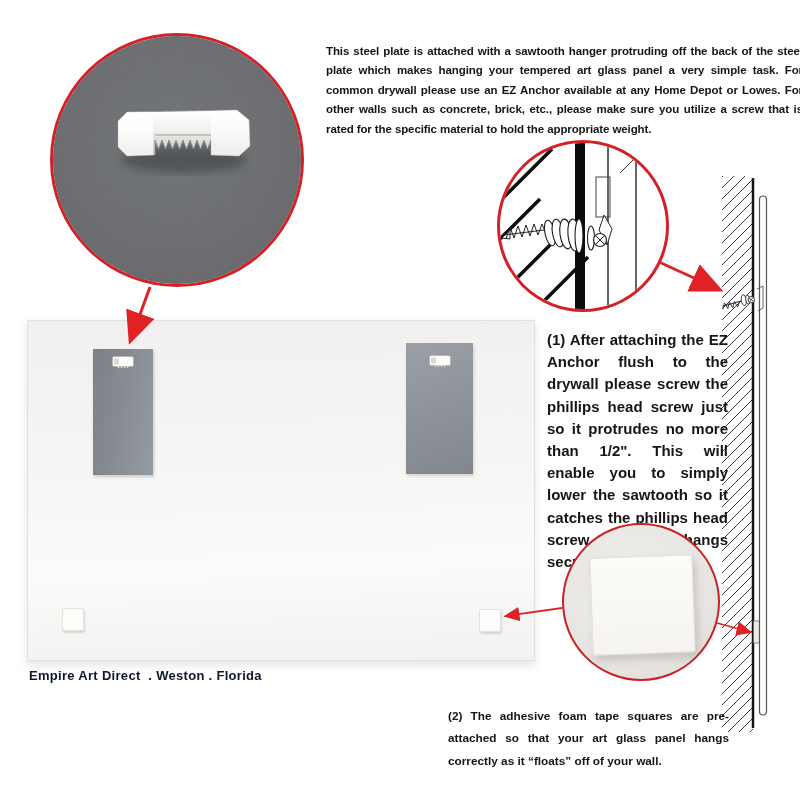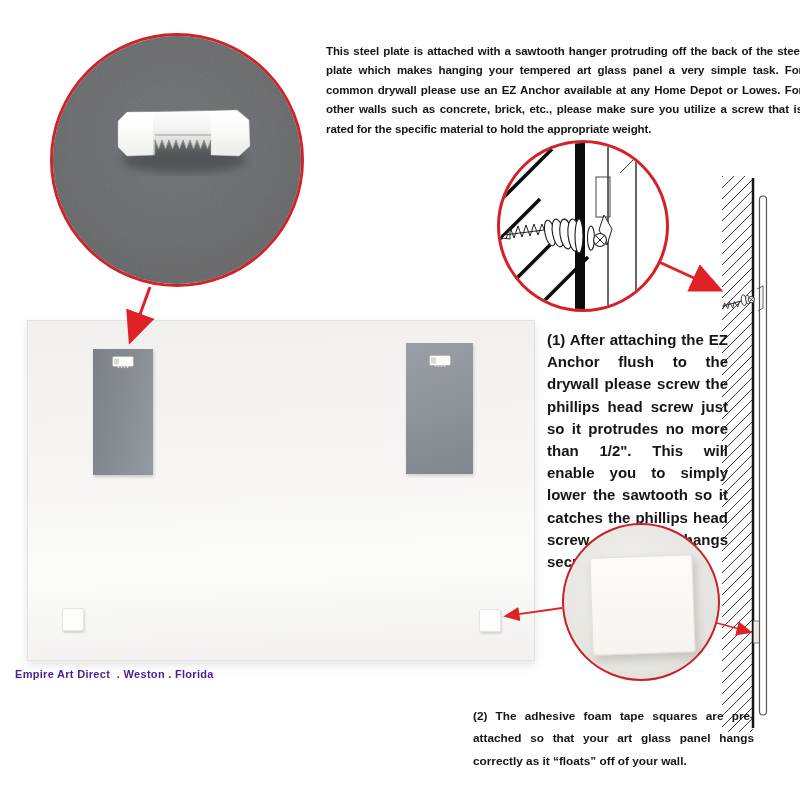--- a/index.html
+++ b/index.html
@@ -5,23 +5,23 @@
   html,body{margin:0;padding:0;background:#ffffff;}
   .page{position:relative;width:800px;height:800px;background:#ffffff;overflow:hidden;
         font-family:"Liberation Sans", sans-serif;}
 
   
   .intro{position:absolute;left:318px;top:34px;width:477px;margin:8px;
          font-size:11.5px;line-height:19.4px;font-weight:bold;color:#151515;
          text-align:justify;letter-spacing:-0.1px;}
   .step{position:absolute;margin:0;font-weight:bold;color:#151515;text-align:justify;}
   .step1{left:547px;top:329px;width:181px;font-size:15px;line-height:22.2px;}
-  .step2{left:473px;top:705px;width:281px;font-size:11.8px;line-height:22.4px;}
-  .brand{position:absolute;left:15px;top:668px;font-size:11px;font-weight:bold;
-         color:#4c1d95;letter-spacing:0.3px;white-space:pre-wrap;}
+  .step2{left:448px;top:705px;width:281px;font-size:11.8px;line-height:22.4px;}
+  .brand{position:absolute;left:29px;top:668px;font-size:13px;font-weight:bold;
+         color:#0f172a;letter-spacing:0.3px;white-space:pre-wrap;}
 
   
   .callout{position:absolute;border-radius:50%;overflow:hidden;box-sizing:content-box;}
   .callout-sawtooth{left:50px;top:33px;width:248px;height:248px;border:3px solid #d42026;}
   .callout-anchor{left:497px;top:140px;width:166px;height:166px;border:3px solid #d42026;background:#fff;}
   .callout-foam{left:562px;top:523px;width:154px;height:154px;border:2px solid #c92127;
                 background:radial-gradient(circle at 45% 40%, #f1f0ed 0%, #e9e7e3 55%, #dcdad5 100%);}
   .foam-big{position:absolute;left:27px;top:31px;width:101px;height:96px;
             background:linear-gradient(180deg,#fcfbf9 0%,#f6f4f0 100%);
             border:1px solid #e4e1da;border-radius:3px;transform:rotate(-2deg);

